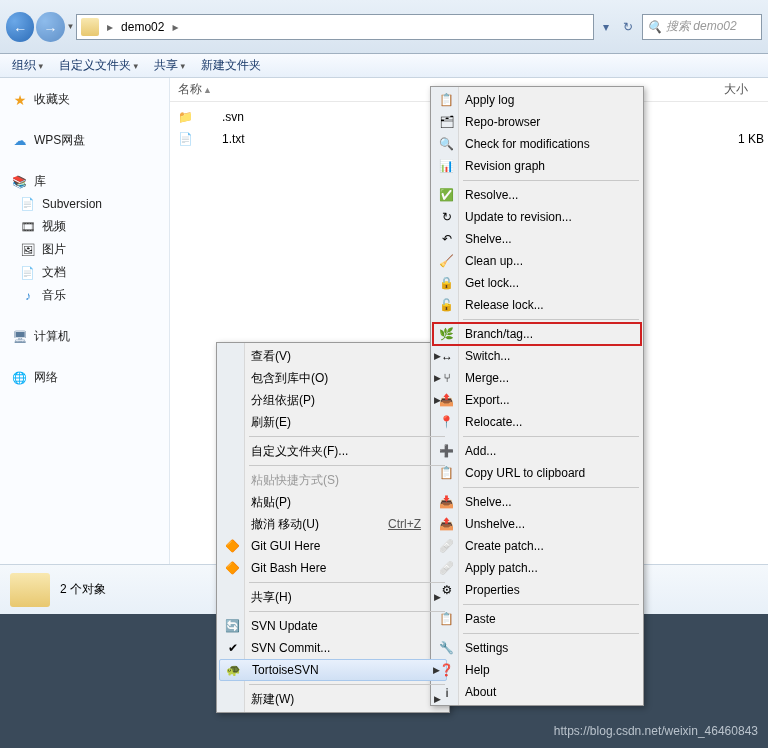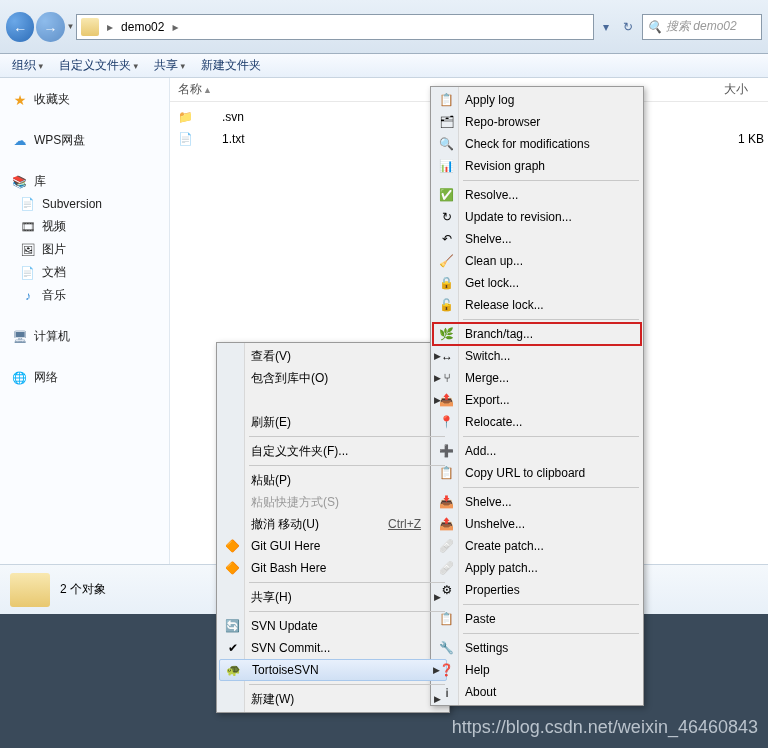--- a/index.html
+++ b/index.html
@@ -58,21 +58,21 @@
 .mi.boxed { outline: 2px solid #d02020; outline-offset: -1px; }
 .mi .ic { width: 24px; margin-right: 6px; }
 .mi .lbl { flex: 1; }
 .mi .sc { color: #555; padding-right: 6px; text-decoration: underline; }
 .mi .arrow { position: absolute; right: 6px; font-size: 9px; color: #333; }
 .mi.disabled { color: #999; }
 .sep-line { height: 1px; background: #c8c8c8; margin: 3px 2px 3px 30px; }
 .icon-strip { position: absolute; left: 0; top: 0; bottom: 0; width: 28px; background: #eaeef2; border-right: 1px solid #d8d8d8; }
 .mi, .sep-line { position: relative; z-index: 1; }
 
-.watermark { position: absolute; right: 10px; bottom: 10px; color: #d0d8e0; font-size: 18px; opacity: 0.85; }
+.watermark { position: absolute; right: 10px; bottom: 10px; color: #d0d8e0; font-size: 12px; opacity: 0.85; }
 </style>
 </head>
 <body>
 
 <div class="titlebar">
   <div class="nav-buttons">
     <div class="nav-circle">←</div>
     <div class="nav-circle" style="opacity:.7">→</div>
     <div class="nav-dd">▼</div>
   </div>
@@ -187,39 +187,40 @@
         <span class="lbl">查看(V)</span>
         <span class="arrow">▶</span>
       </div>
       <div class="mi">
         <span class="ic"></span>
         <span class="lbl">包含到库中(O)</span>
         <span class="arrow">▶</span>
       </div>
       <div class="mi">
         <span class="ic"></span>
+        <span class="lbl">分组依据(P)</span>
         <span class="arrow">▶</span>
       </div>
       <div class="mi">
         <span class="ic"></span>
         <span class="lbl">刷新(E)</span>
       </div>
       <div class="sep-line"></div>
       <div class="mi">
         <span class="ic"></span>
         <span class="lbl">自定义文件夹(F)...</span>
       </div>
       <div class="sep-line"></div>
+      <div class="mi disabled">
+        <span class="ic"></span>
+        <span class="lbl">粘贴快捷方式(S)</span>
+      </div>
       <div class="mi">
         <span class="ic"></span>
         <span class="lbl">粘贴(P)</span>
-      </div>
-      <div class="mi disabled">
-        <span class="ic"></span>
-        <span class="lbl">粘贴快捷方式(S)</span>
       </div>
       <div class="mi">
         <span class="ic"></span>
         <span class="lbl">撤消 移动(U)</span>
         <span class="sc">Ctrl+Z</span>
       </div>
       <div class="mi">
         <span class="ic">🔶</span>
         <span class="lbl">Git GUI Here</span>
       </div>

